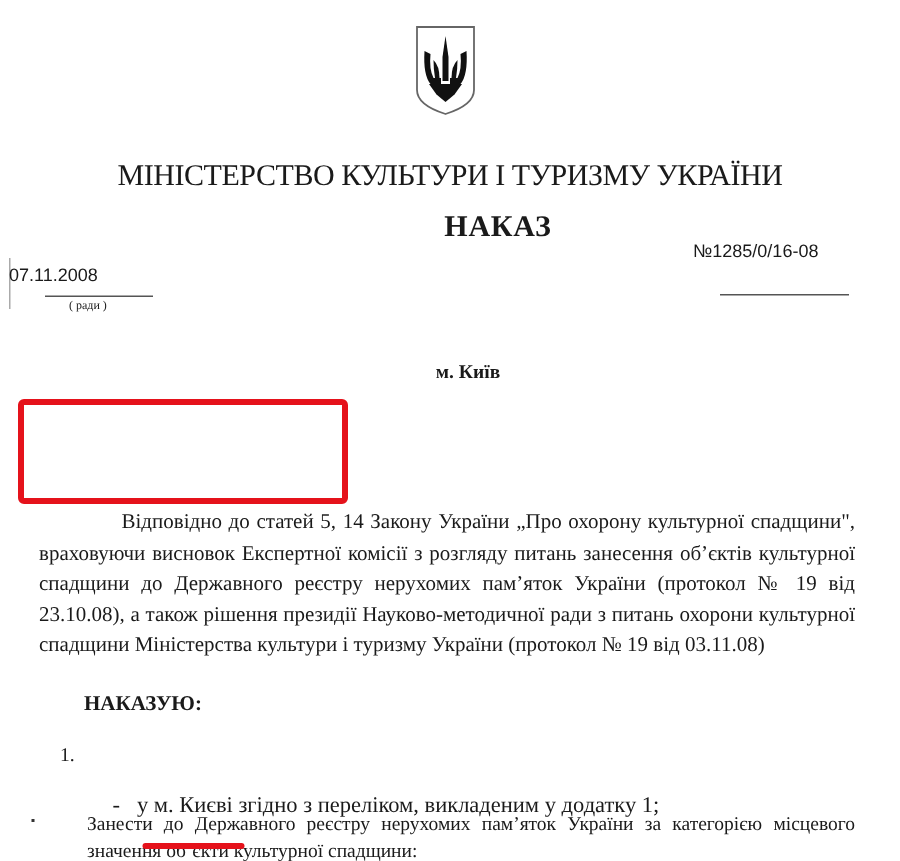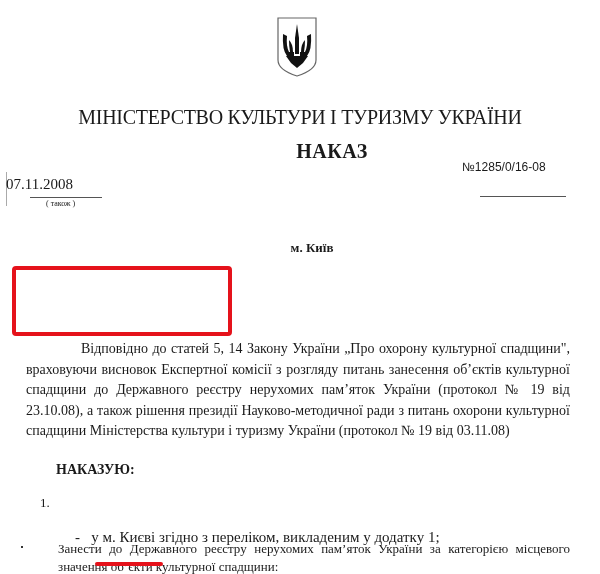--- a/index.html
+++ b/index.html
@@ -1,21 +1,21 @@
 <!DOCTYPE html>
 <html><head>
 <meta charset="utf-8">
 <style>
   html,body{margin:0;padding:0;background:#fff;}
   body{width:600px;height:574px;position:relative;overflow:hidden;font-family:"Liberation Serif",serif;color:#1a1a1a;}
   .abs{position:absolute;}
   .emblem{left:276px;top:16px;width:42px;height:62px;}
   .ministry{left:0;width:600px;top:106px;text-align:center;font-size:20px;letter-spacing:-0.3px;}
   .order-title{left:0;width:600px;top:140px;text-align:center;font-size:20px;font-weight:bold;letter-spacing:0.5px;padding-left:32px;}
-  .date{left:6px;top:176px;font-family:Liberation Serif, serif;font-size:15px;}
+  .date{left:6px;top:176px;font-family:Liberation Sans, sans-serif;font-size:12px;}
   .date-line{left:30px;top:197px;width:72px;border-top:1px solid #555;}
   .date-label{left:46px;top:199px;font-size:8px;}
   .vbar{left:6px;top:172px;width:1px;height:34px;background:#aaa;}
   .number{left:462px;top:160px;font-family:"Liberation Sans",sans-serif;font-size:12px;}
   .number-line{left:480px;top:196px;width:86px;border-top:1px solid #555;}
   .city{left:12px;width:600px;top:240px;text-align:center;font-size:13px;font-weight:bold;}
   .highlight-box{left:12px;top:266px;width:220px;height:70px;border:4px solid #e5121b;border-radius:4px;box-sizing:border-box;}
   .subject{left:33px;top:282px;font-size:12.5px;line-height:16.5px;}
   .para{left:26px;top:339px;width:544px;font-size:14px;line-height:20.5px;text-align:justify;}
   .para .indent{display:inline-block;width:55px;}
@@ -39,21 +39,21 @@
   <path d="M13 24 Q17 28 17 36 L14 36 Q13 30 13 24Z" fill="#111"></path>
   <path d="M29 24 Q25 28 25 36 L28 36 Q29 30 29 24Z" fill="#111"></path>
 </svg>
 
 <div class="abs ministry">МІНІСТЕРСТВО КУЛЬТУРИ І ТУРИЗМУ УКРАЇНИ</div>
 <div class="abs order-title">НАКАЗ</div>
 
 <div class="abs vbar"></div>
 <div class="abs date">07.11.2008</div>
 <div class="abs date-line"></div>
-<div class="abs date-label">( також )</div>
+<div class="abs date-label">( ради )</div>
 
 <div class="abs number">№1285/0/16-08</div>
 <div class="abs number-line"></div>
 
 <div class="abs city">м. Київ</div>
 
 <div class="abs highlight-box"></div>
 <div class="abs subject">
 </div>
 

